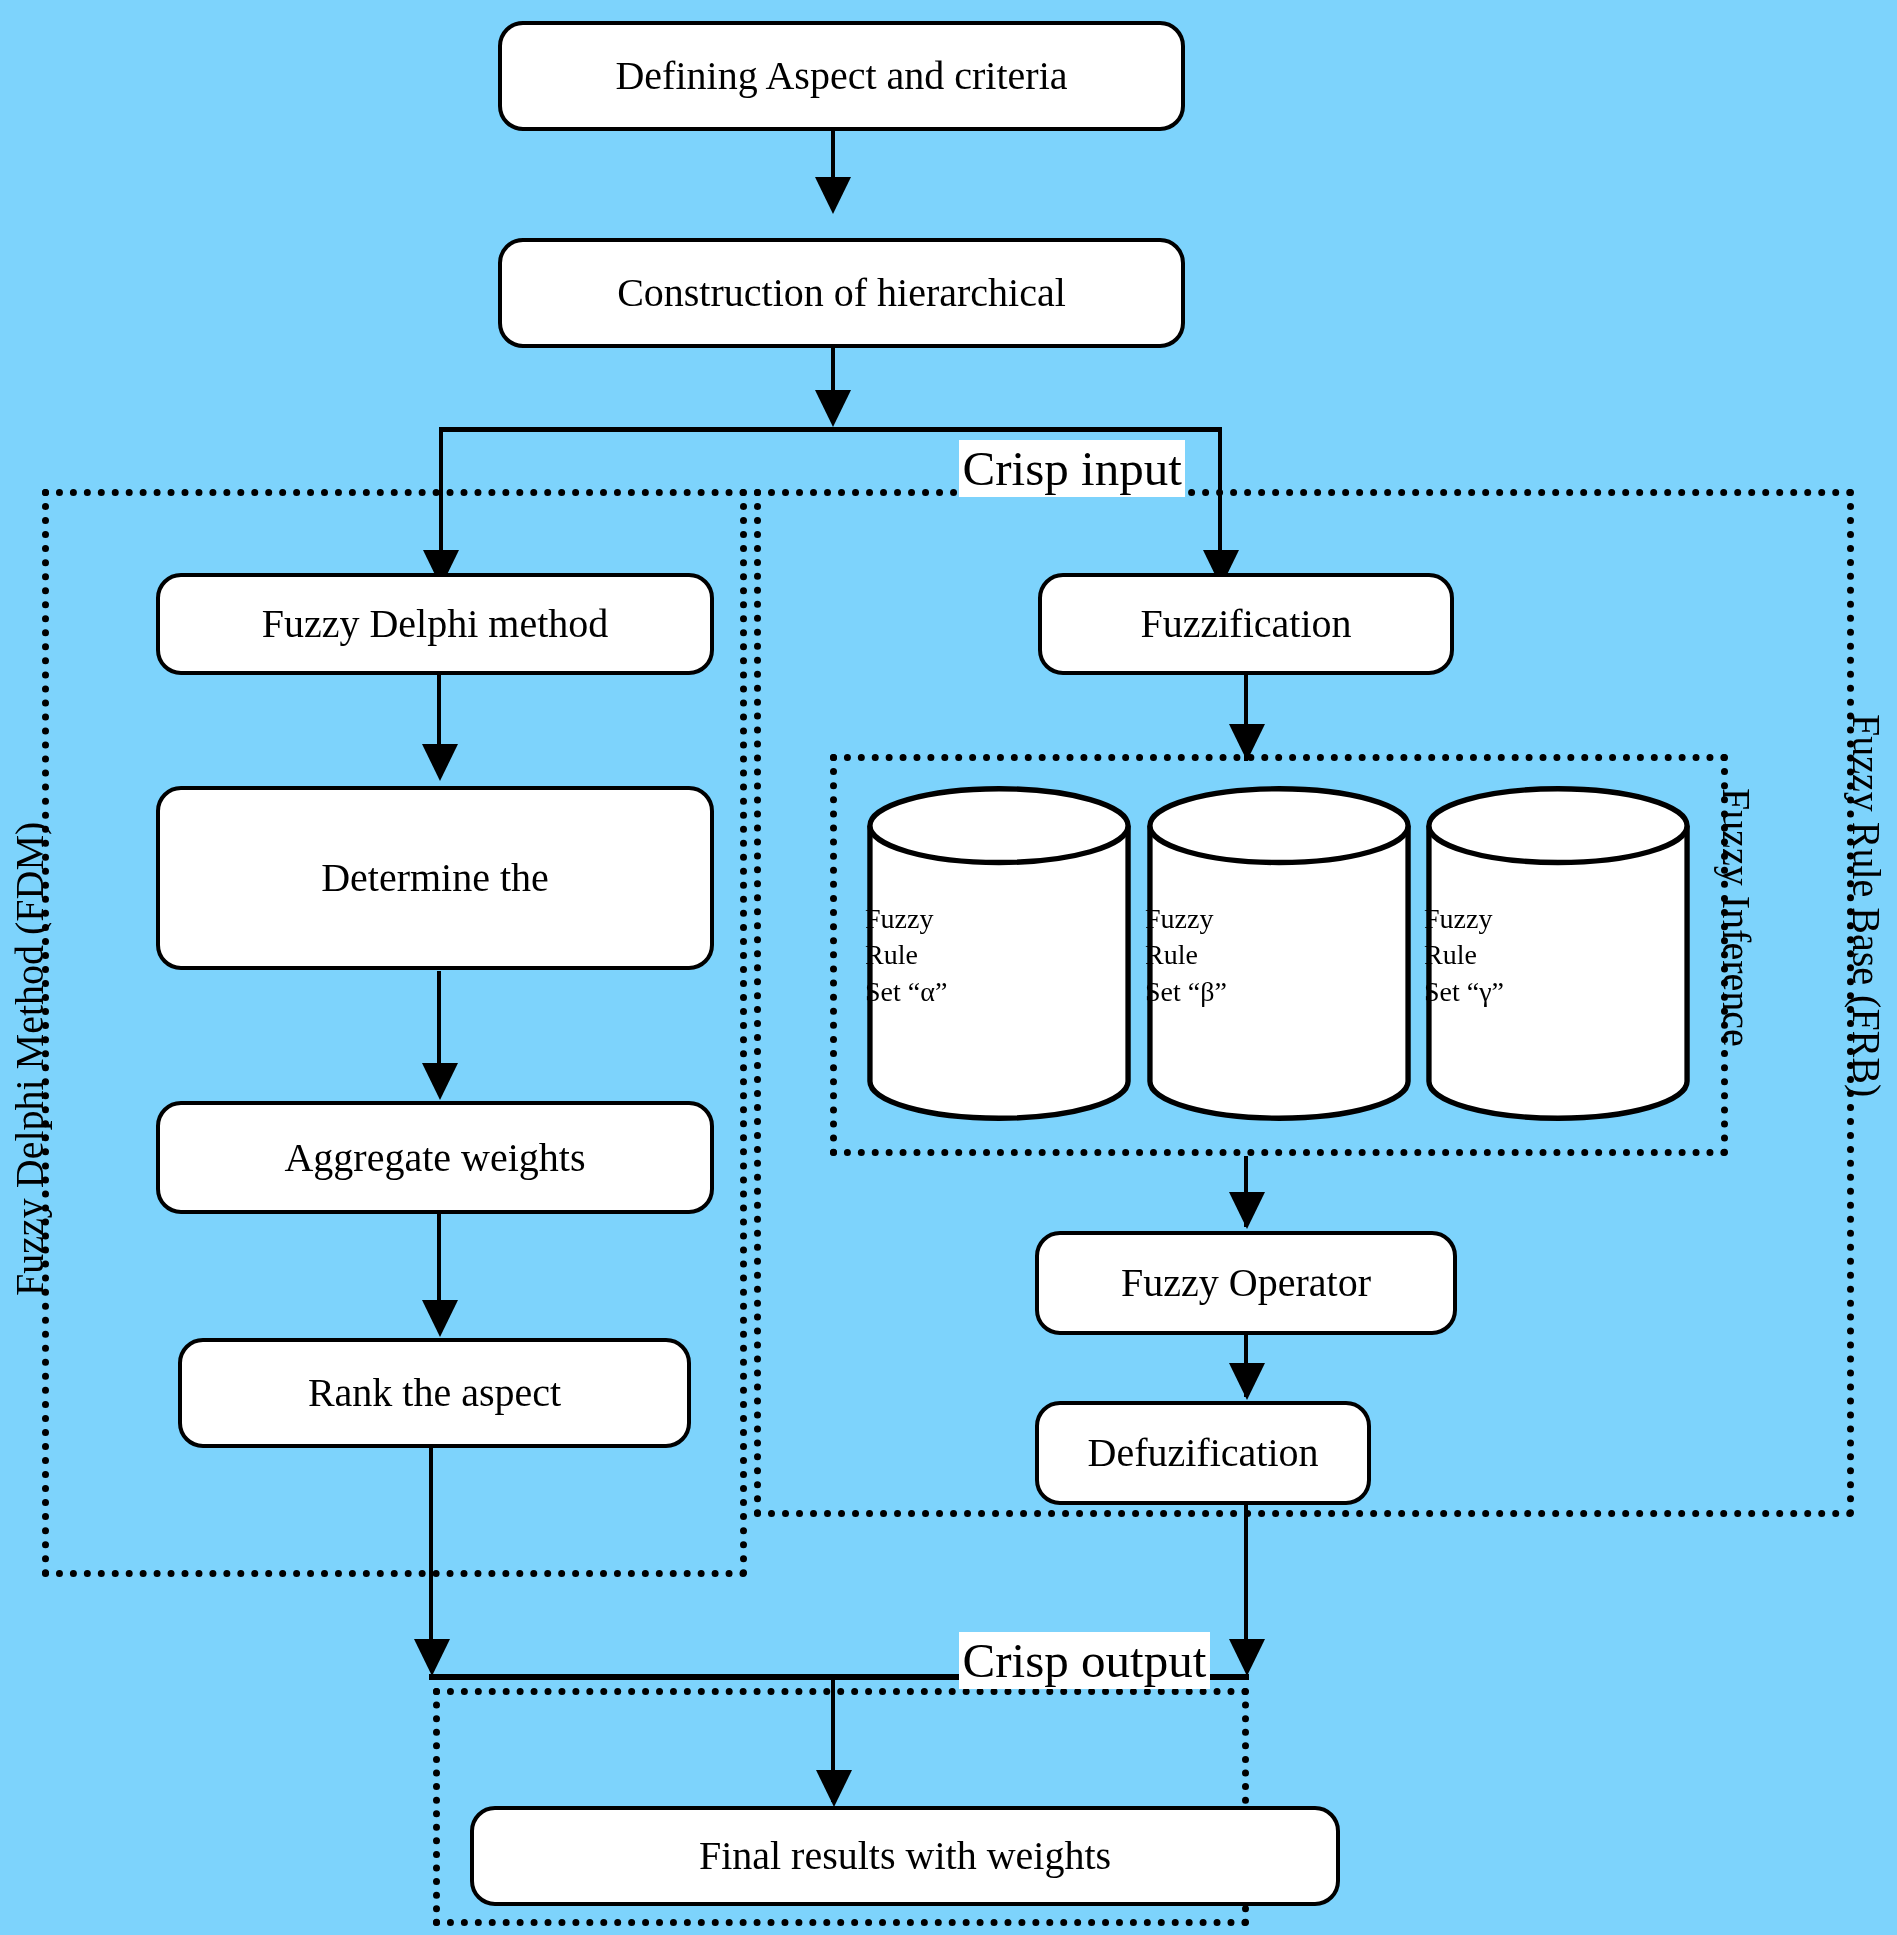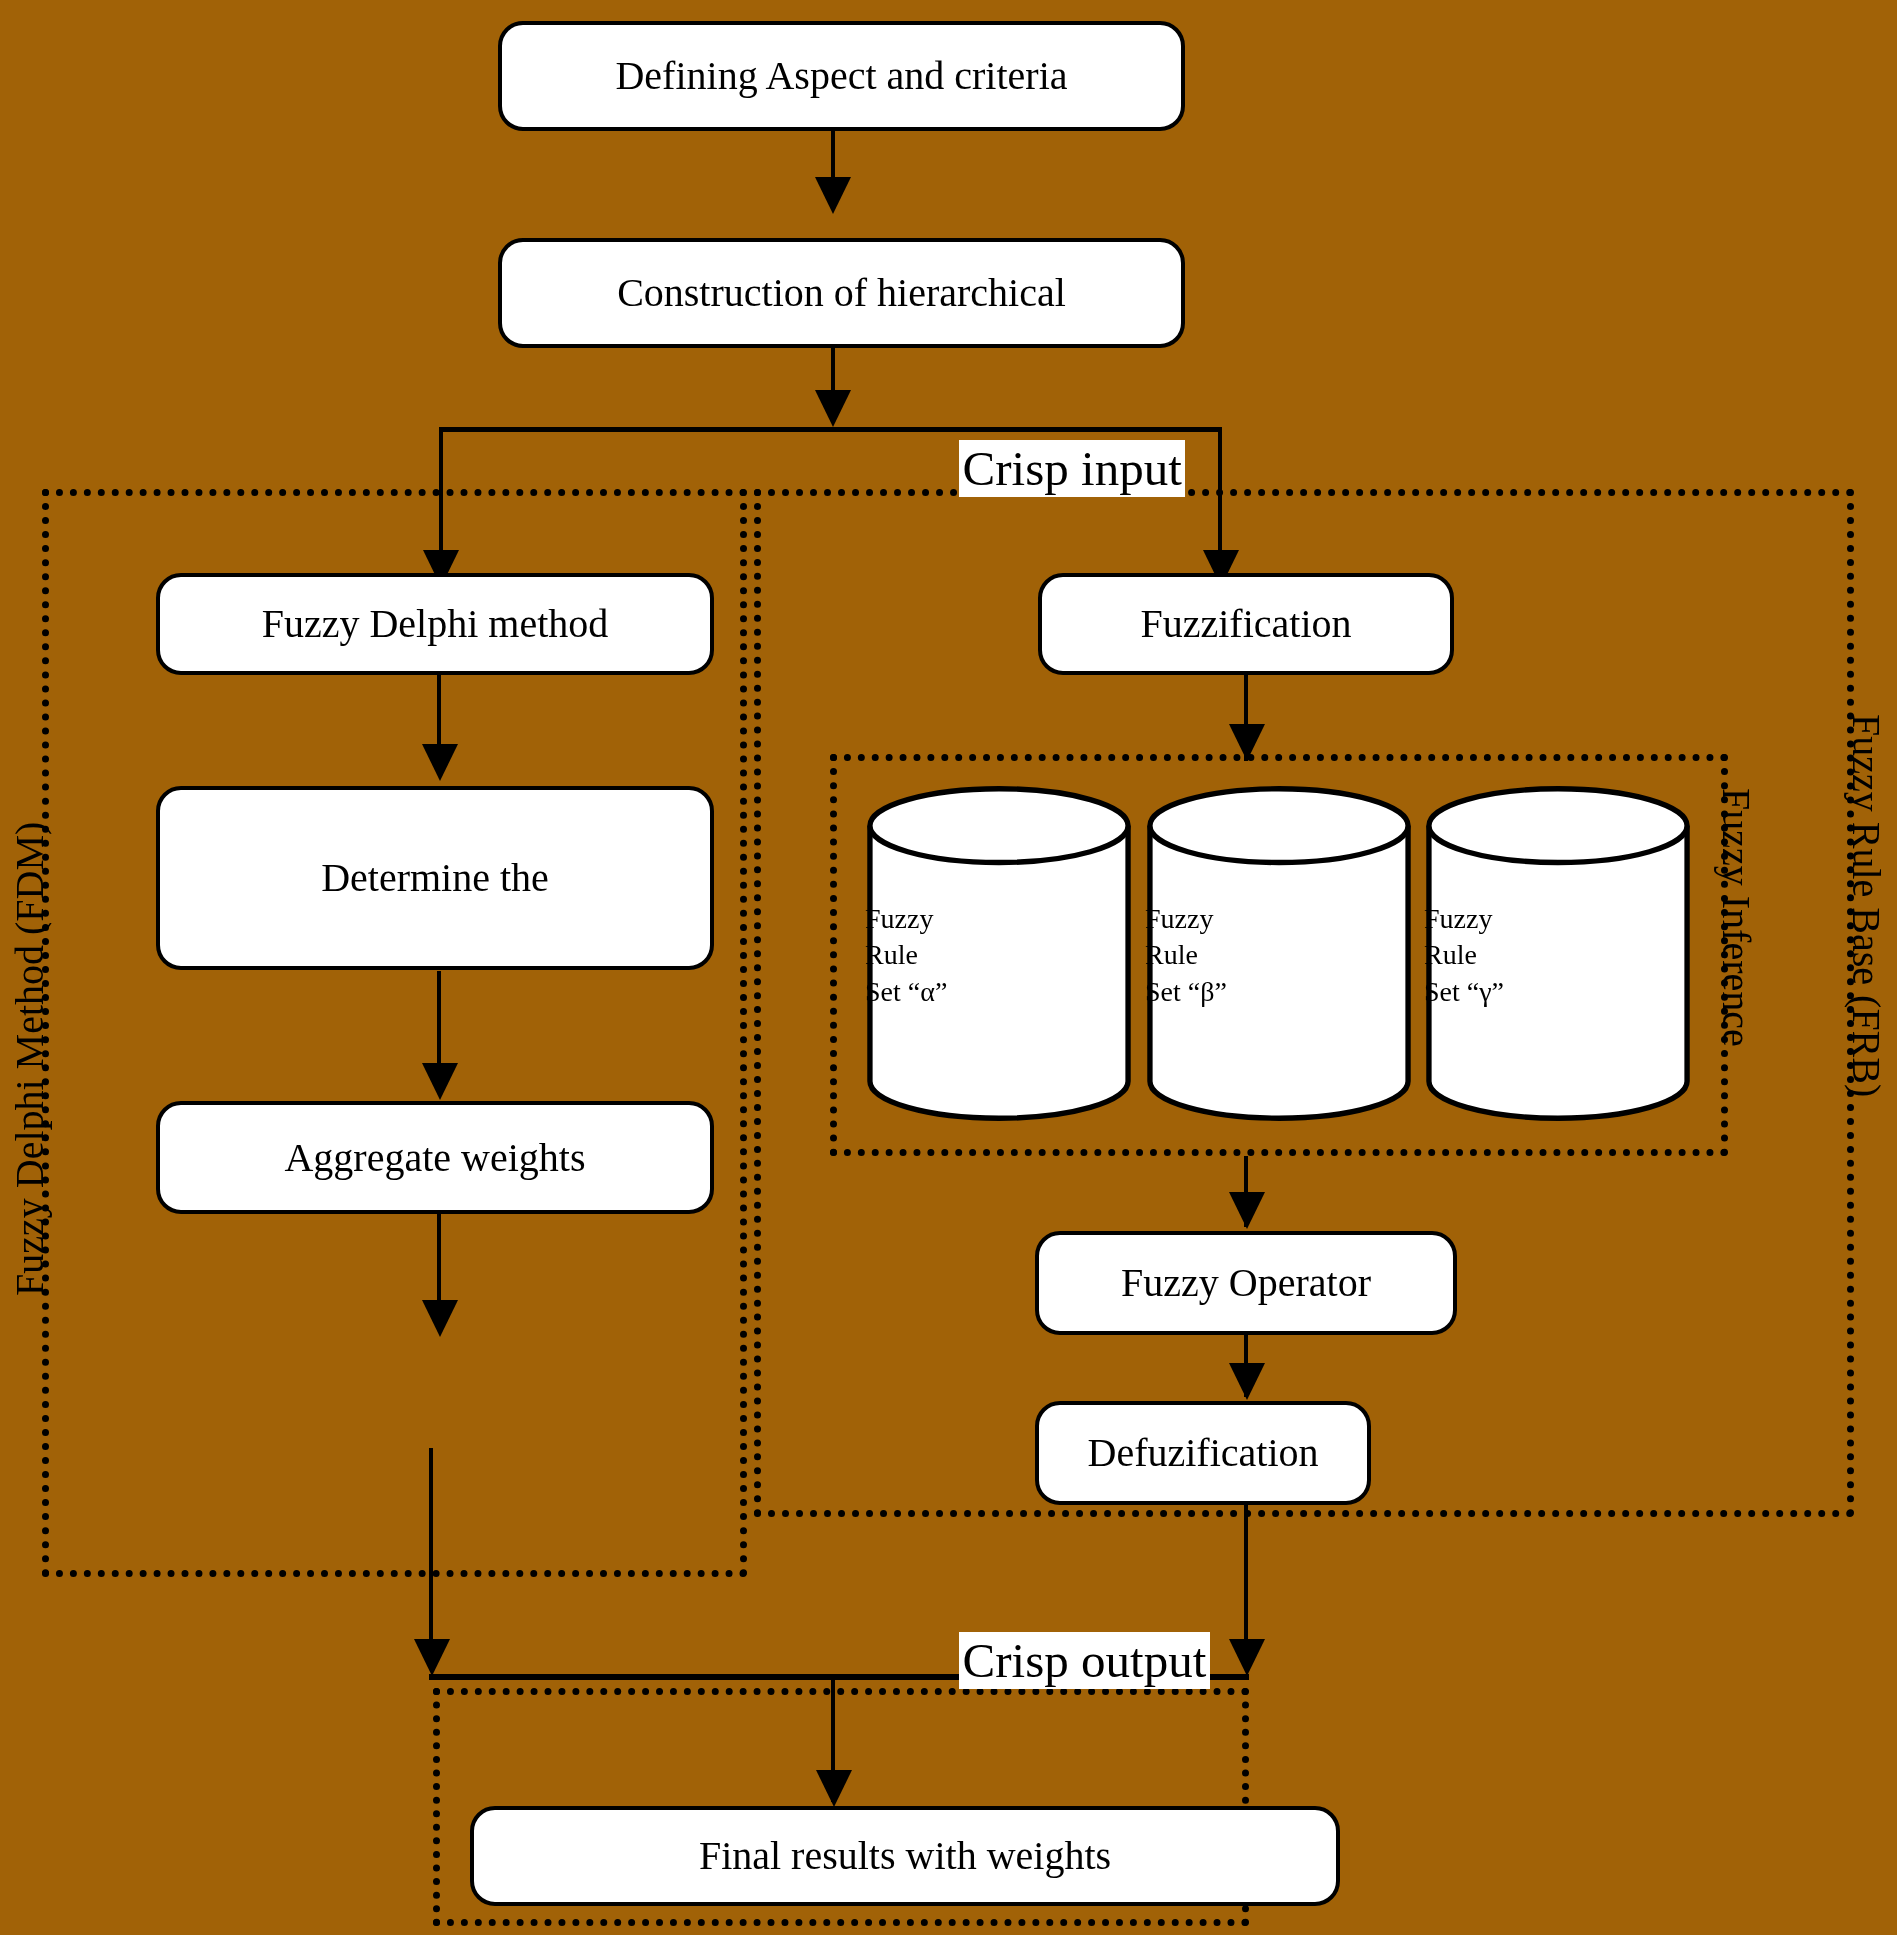--- a/index.html
+++ b/index.html
@@ -4,21 +4,21 @@
 <style>
   html, body {
     margin: 0;
     padding: 0;
     background: #ffffff;
   }
   #canvas {
     position: relative;
     width: 1897px;
     height: 1936px;
-    background: #a16207;
+    background: #7dd3fc;
     font-family: "Liberation Serif", "DejaVu Serif", serif;
     color: #000000;
     overflow: hidden;
     text-decoration: underline;
   }
 
   
   .pbox {
     position: absolute;
     box-sizing: border-box;
@@ -146,20 +146,21 @@
   </div>
 
   <div class="vline" style="left:437px; top:971px; width:3.6px; height:101px;"></div>
   <div class="arrowhead" style="left:422px; top:1063px;"></div>
 
   <div class="pbox" style="left:156px; top:1101px; width:558px; height:113px;">Aggregate  weights</div>
 
   <div class="vline" style="left:437px; top:1214px; width:3.6px; height:94px;"></div>
   <div class="arrowhead" style="left:422px; top:1300px;"></div>
 
+  <div class="pbox" style="left:178px; top:1338px; width:513px; height:110px;">Rank the aspect</div>
 
   <div class="vline" style="left:429px; top:1448px; width:3.6px; height:196px;"></div>
   <div class="arrowhead" style="left:414px; top:1639px;"></div>
 
   <div class="pbox" style="left:1038px; top:573px; width:416px; height:102px;">Fuzzification</div>
 
   <div class="vline" style="left:1244px; top:675px; width:3.6px; height:86px;"></div>
   <div class="arrowhead" style="left:1229px; top:724px;"></div>
 
   <div class="cyl" style="left:865px; top:784px; width:268px; height:339px;">

